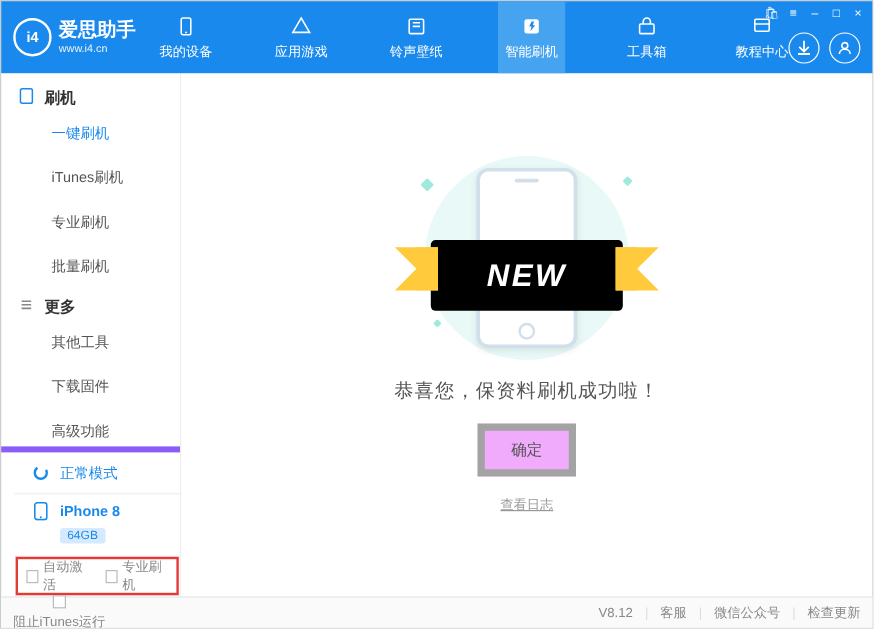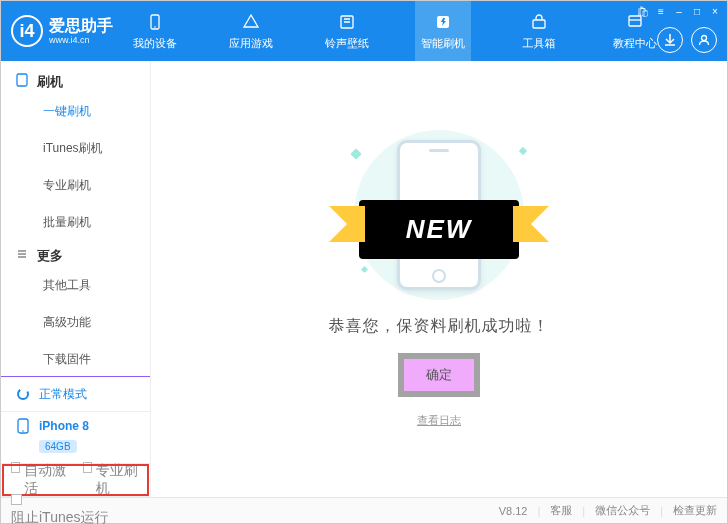--- a/index.html
+++ b/index.html
@@ -1,48 +1,48 @@
 <!DOCTYPE html>
 <html><head>
 <meta charset="utf-8">
 <style>
   * { margin: 0; padding: 0; box-sizing: border-box; }
   body { font-family: "Microsoft YaHei", Arial, sans-serif; font-size: 12px; color: #333; background: #fff; }
   .window { width: 728px; height: 524px; display: flex; flex-direction: column; border: 1px solid #ccc;}
   
   .header { height: 60px; background: #1a89ed; display: flex; align-items: stretch; color: #fff; position: relative;}
   .brand { display: flex; align-items: center; padding: 0 14px 0 10px; }
-  .brand-logo { width: 32px; height: 32px; border: 2px solid #fff; border-radius: 50%; display: flex; align-items: center; justify-content: center; font-weight: bold; font-size: 18px; margin-right: 6px;}
+  .brand-logo { width: 32px; height: 32px; border: 2px solid #fff; border-radius: 50%; display: flex; align-items: center; justify-content: center; font-weight: bold; font-size: 12px; margin-right: 6px;}
   .brand-text { line-height: 1.15; }
   .brand-title { font-size: 16px; font-weight: bold; }
   .brand-sub { font-size: 9px; opacity: .9; }
   .nav { display: flex; align-items: stretch; gap: 40px; }
   .nav-item { width: 56px; display: flex; flex-direction: column; align-items: center; justify-content: center; cursor: pointer; font-size: 11px; gap: 4px;}
   .nav-item.active { background: #46a3f0; }
   .nav-ico { width: 20px; height: 20px; display: flex; align-items: center; justify-content: center;}
   .title-ctrls { position: absolute; top: 2px; right: 4px; display: flex; gap: 2px; align-items: center; font-size: 10px;}
   .title-ctrls span { width: 16px; height: 16px; display: inline-flex; align-items: center; justify-content: center; cursor: pointer;}
   .right-circ { position: absolute; right: 10px; bottom: 8px; display: flex; gap: 8px;}
   .right-circ span { width: 26px; height: 26px; border: 1.5px solid #fff; border-radius: 50%; display: inline-flex; align-items:center; justify-content:center; cursor: pointer;}
   
   .body { flex:1; display: flex; min-height:0;}
   .sidebar { width: 150px; border-right: 1px solid #eee; display:flex; flex-direction:column;}
   .side-scroll { flex:1; padding-top: 6px; overflow:hidden;}
   .side-sec { padding: 6px 14px 2px; color:#333; font-weight:bold; display:flex; align-items:flex-start; gap:8px; font-size:13px;}
   .side-sec-ico { width:14px; height:14px; display:inline-flex; align-items:center; justify-content:center;}
   .side-item { padding: 10px 14px 10px 42px; color:#555; cursor:pointer; font-size:12px;}
   .side-item.active { color:#1a89ed; }
-  .side-bottom { border-top:1px solid #8b5cf6; }
+  .side-bottom { border-top:5px solid #8b5cf6;padding-left:11px; }
   .status-row { height:34px; display:flex; align-items:center; padding:0 14px; gap:8px; color:#1a89ed; font-size:12px; cursor:pointer;}
   .status-ico { width:16px; height:16px; display:inline-flex; align-items:center; justify-content:center;}
   .dev-row { padding:6px 14px 10px; border-top:1px solid #eee;}
   .dev-row .dev-top { display:flex; align-items:center; gap:8px; color:#1a89ed;}
   .badge { margin-top:6px; margin-left:24px; background:#d5eaff; color:#1a89ed; border-radius:3px; padding:1px 6px; font-size:10px; display:inline-block;}
   .cb-row { height:34px; border-top:1px solid #eee; border-bottom:1px solid #eee; display:flex; align-items:center; gap:14px; padding:0 10px; outline:2px solid #e53935; outline-offset:-3px;}
-  .cb { display:flex; align-items:flex-start; gap:4px; color:#888; font-size:14px; cursor:pointer;}
+  .cb { display:flex; align-items:center; gap:4px; color:#888; font-size:11px; cursor:pointer;}
   .cb-box { width:11px; height:11px; border:1px solid #bbb; background:#fff;}
   
   .main { flex:1; display:flex; flex-direction:column;}
   .content { flex:1; display:flex; flex-direction:column; align-items:center; justify-content:center; gap:16px;}
   .illus { width:210px; height:170px; position:relative;}
   .illus .circle { position:absolute; width:170px; height:170px; border-radius:50%; background:#e8f9f8; left:50%; top:0; transform:translateX(-50%);}
   .phone { position:absolute; width:84px; height:150px; background:#fff; border:3px solid #d0dfe9; border-radius:10px; left:50%; top:10px; transform:translateX(-50%); box-shadow:0 2px 6px rgba(0,0,0,0.08);}
   .phone::before { content:""; position:absolute; top:6px; left:50%; transform:translateX(-50%); width:20px; height:3px; background:#d0dfe9; border-radius:2px;}
   .phone::after { content:""; position:absolute; bottom:4px; left:50%; transform:translateX(-50%); width:10px; height:10px; border:2px solid #d0dfe9; border-radius:50%;}
   .ribbon { position:absolute; left:50%; top:70px; transform:translateX(-50%); width:160px; height:59px; background:#000000; border-radius:4px; display:flex; align-items:center; justify-content:center; color:#fff; font-weight:900; font-size:26px; letter-spacing:2px; font-style:italic;}
@@ -167,22 +167,22 @@
           <div class="side-item">批量刷机</div>
           <div class="side-sec">
             <span class="side-sec-ico">
               <svg width="12" height="12" viewBox="0 0 12 12">
                 <path d="M2 3h8M2 6h8M2 9h8" stroke="#888" stroke-width="1.3"></path>
               </svg>
             </span>
             <span>更多</span>
           </div>
           <div class="side-item">其他工具</div>
+          <div class="side-item">下载固件</div>
           <div class="side-item">高级功能</div>
-          <div class="side-item">下载固件</div>
         </div>
       <div class="side-bottom">
         <div class="status-row">
           <span class="status-ico">
             <svg width="14" height="14" viewBox="0 0 14 14">
                 <circle cx="7" cy="7" r="5" stroke="#1a89ed" stroke-width="2" fill="none" stroke-dasharray="20 8"></circle>
               </svg>
           </span>
           <span>正常模式</span>
         </div>

